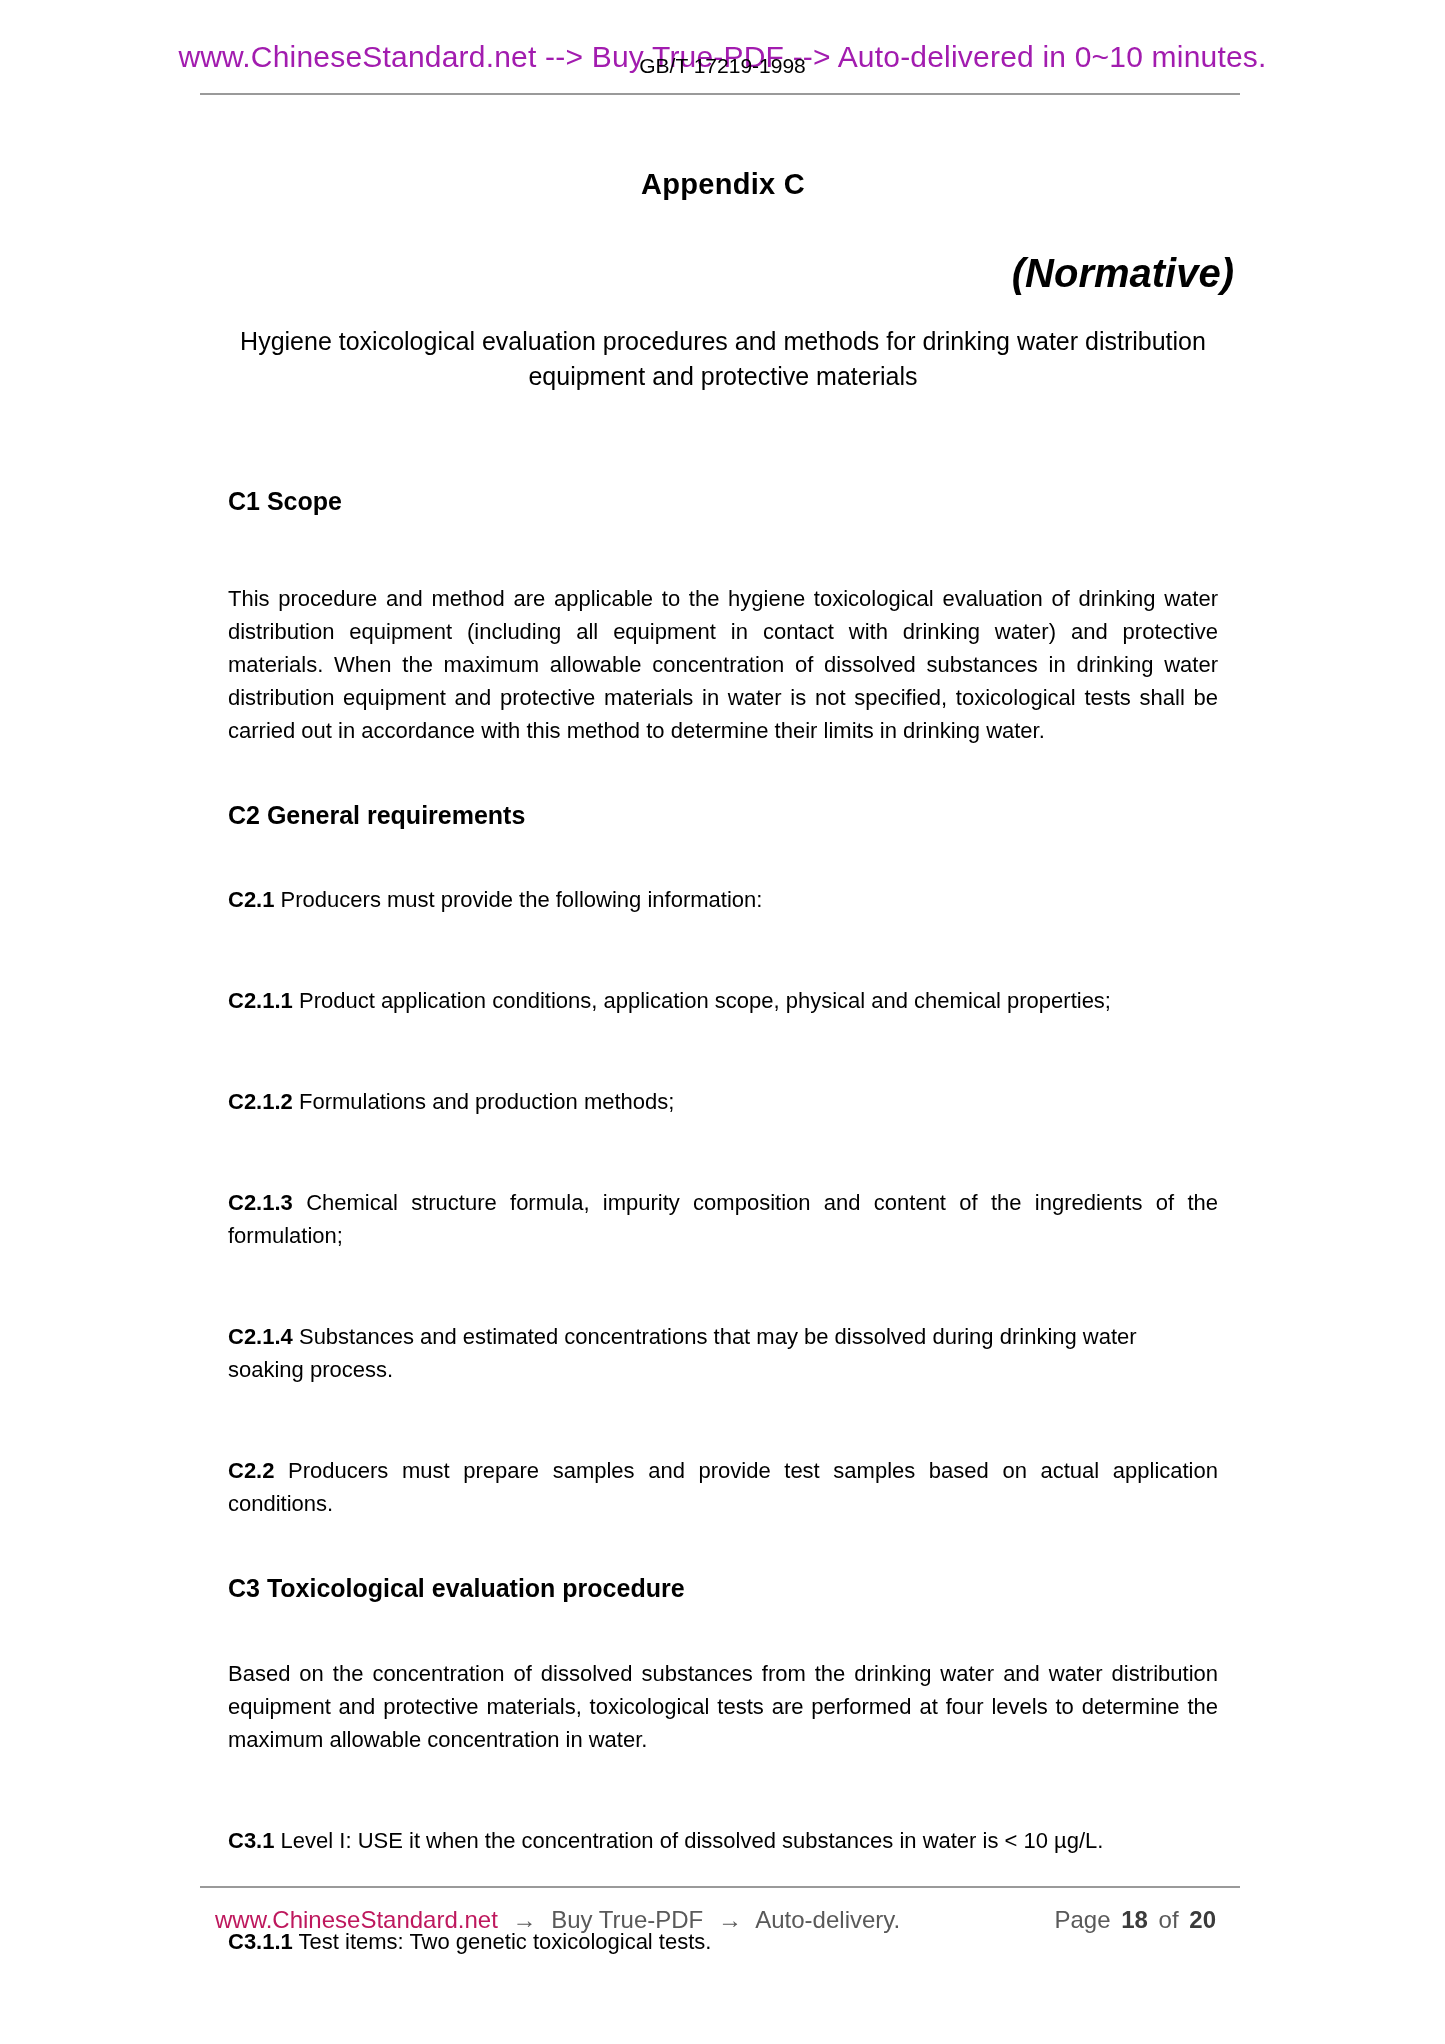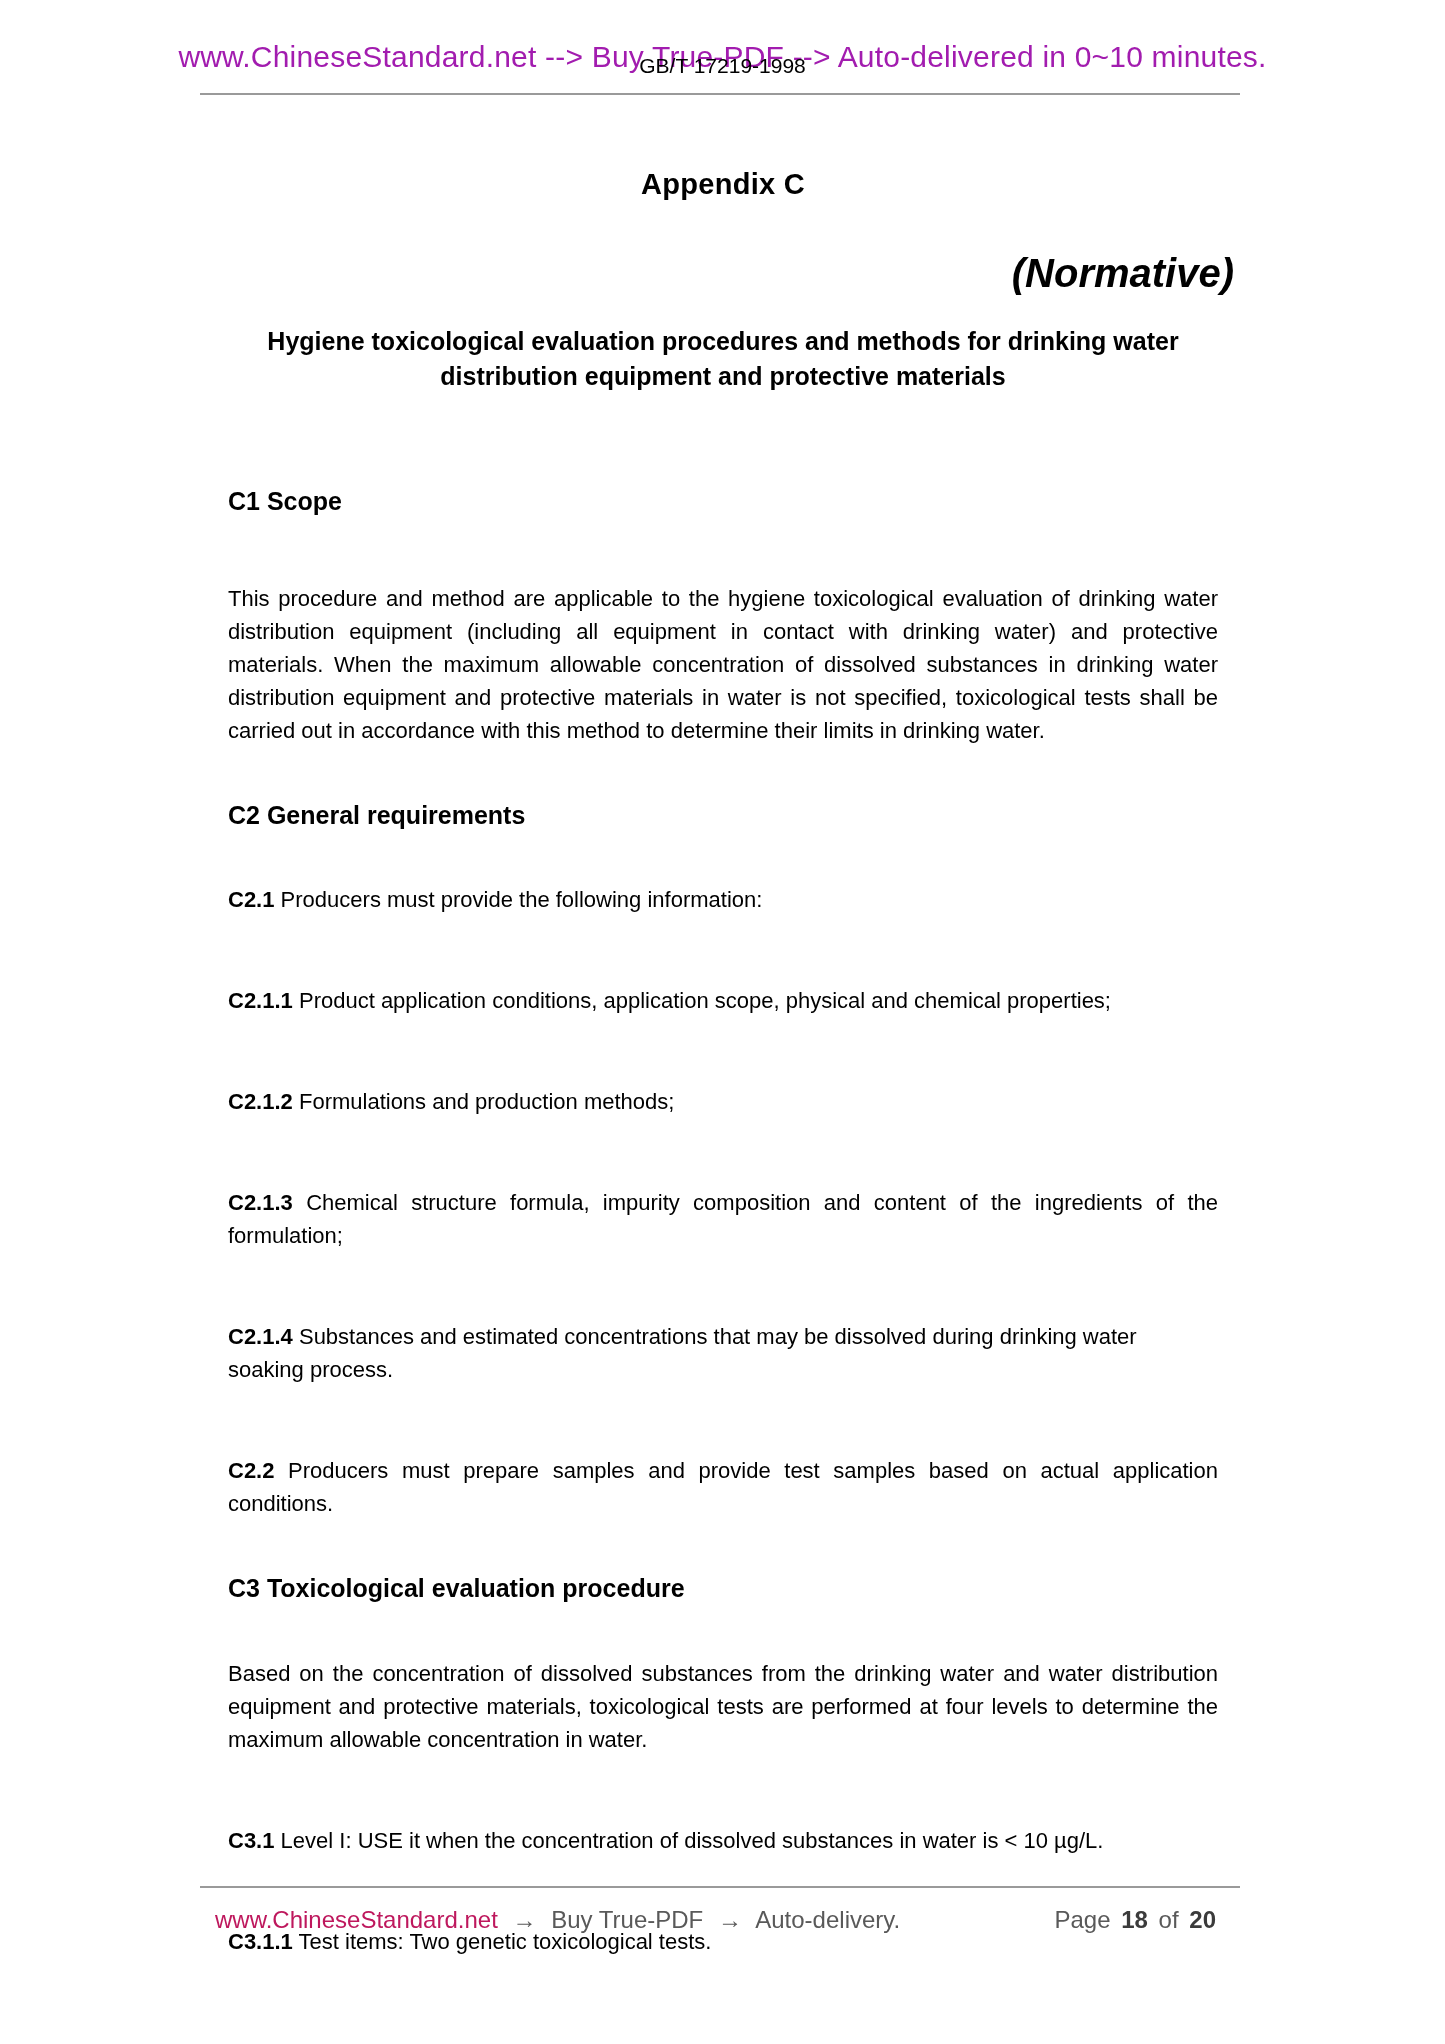--- a/index.html
+++ b/index.html
@@ -77,21 +77,21 @@
   .normative {
     text-align: right;
     font-size: 40px;
     font-weight: bold;
     margin-top: 50px;
     font-style: italic;
   }
   .doc-subtitle {
     text-align: center;
     font-size: 25px;
-    font-weight: bold;
+    font-weight: normal;
     line-height: 1.38;
     margin-top: 28px;
     padding: 0 18px;
   }
 
   .body-block {
     margin-top: 92px;
   }
 
   h2.sec-head {

